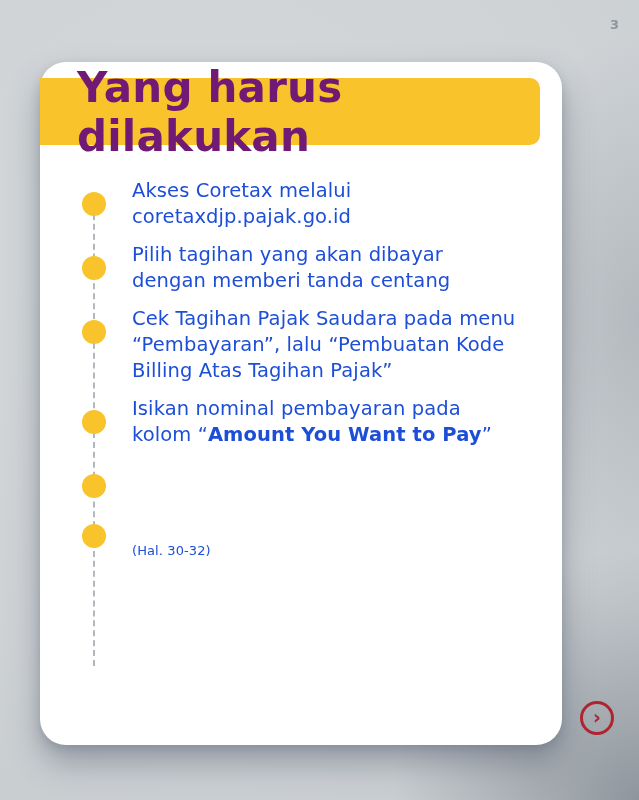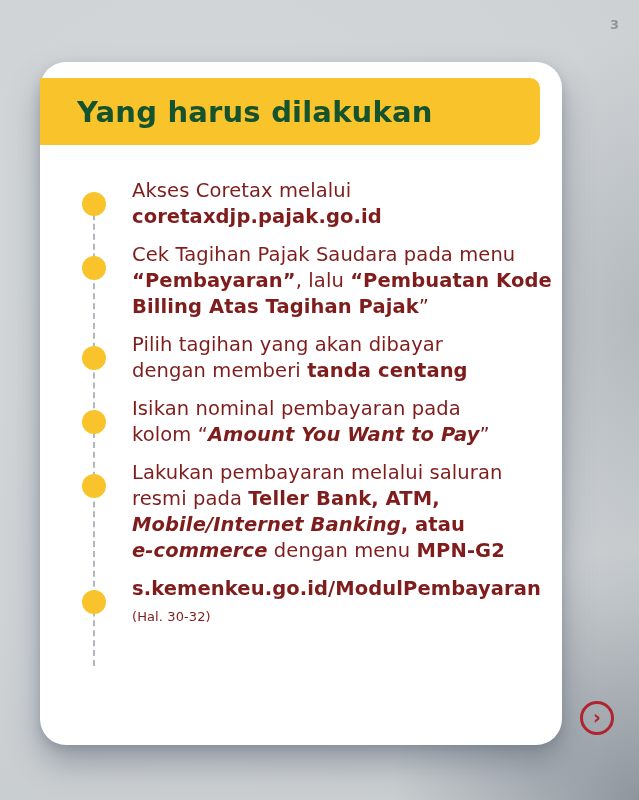--- a/index.html
+++ b/index.html
@@ -22,47 +22,47 @@
     position:absolute;left:40px;top:62px;width:522px;height:683px;
     background:#ffffff;border-radius:26px;
     box-shadow:0 18px 32px rgba(84,94,110,0.45), 0 4px 10px rgba(84,94,110,0.25);
   }
   .header-bar{
     margin-top:16px;width:500px;height:67px;
     background:#f9c32b;border-radius:0 10px 10px 0;
     display:flex;align-items:center;padding-left:37px;box-sizing:border-box;
   }
   .title{
-    font-size:29px;font-weight:800;color:#14532d;letter-spacing:0.2px;
+    font-size:42px;font-weight:800;color:#701a75;letter-spacing:0.2px;
   }
   .steps{
     position:relative;margin-top:33px;padding-right:6px;
   }
   .dash-line{
     position:absolute;left:53px;width:0;
     border-left:2px dashed #b2b8be;z-index:0;
   }
   .step{
     display:flex;align-items:flex-start;margin-bottom:12px;position:relative;z-index:1;
   }
   .bullet-col{
     width:92px;flex:0 0 92px;box-sizing:border-box;padding-left:42px;
   }
   .bullet{
     display:block;width:24px;height:24px;border-radius:50%;
     background:#f9c32b;
   }
   .step-text{
     white-space:pre-line;
-    font-size:19.5px;line-height:26px;color:#7f1d1d;font-weight:500;
+    font-size:19.5px;line-height:26px;color:#1d4ed8;font-weight:500;
     letter-spacing:0.1px;max-width:420px;
   }
   .seg-n{font-weight:500;}
-  .seg-b{font-weight:700;}
-  .seg-bi{font-weight:800;font-style:italic;}
+  .seg-b{font-weight:400;}
+  .seg-bi{font-weight:800;}
   .seg-f{font-size:13px;font-weight:500;line-height:20px;}
   .next-btn{
     position:absolute;left:580px;top:701px;width:34px;height:34px;
     border:3.5px solid #b0242f;border-radius:50%;box-sizing:border-box;
     display:flex;align-items:center;justify-content:center;
     color:#b0242f;font-size:19px;font-weight:800;cursor:pointer;
     background:transparent;line-height:1;
   }
   .next-btn .chev{transform:translateY(-1px);}
 </style>
@@ -84,53 +84,49 @@
         <div class="bullet-col">
           <span class="bullet" style="margin-top: 14px;"></span>
         </div>
         <div class="step-text"><span class="seg-n">Akses Coretax melalui
 </span><span class="seg-b">coretaxdjp.pajak.go.id</span></div>
       </div>
       <div class="step">
         <div class="bullet-col">
           <span class="bullet" style="margin-top: 14px;"></span>
         </div>
-        <div class="step-text"><span class="seg-n">Cek Tagihan Pajak Saudara pada menu
-</span><span class="seg-b">“Pembayaran”</span><span class="seg-n">, lalu </span><span class="seg-b">“Pembuatan Kode
-Billing Atas Tagihan Pajak</span><span class="seg-n">”</span></div>
+        <div class="step-text"><span class="seg-n">Pilih tagihan yang akan dibayar
+dengan memberi </span><span class="seg-b">tanda centang</span></div>
       </div>
       <div class="step">
         <div class="bullet-col">
           <span class="bullet" style="margin-top: 14px;"></span>
         </div>
-        <div class="step-text"><span class="seg-n">Pilih tagihan yang akan dibayar
-dengan memberi </span><span class="seg-b">tanda centang</span></div>
+        <div class="step-text"><span class="seg-n">Cek Tagihan Pajak Saudara pada menu
+</span><span class="seg-b">“Pembayaran”</span><span class="seg-n">, lalu </span><span class="seg-b">“Pembuatan Kode
+Billing Atas Tagihan Pajak</span><span class="seg-n">”</span></div>
       </div>
       <div class="step">
         <div class="bullet-col">
           <span class="bullet" style="margin-top: 14px;"></span>
         </div>
         <div class="step-text"><span class="seg-n">Isikan nominal pembayaran pada
 kolom “</span><span class="seg-bi">Amount You Want to Pay</span><span class="seg-n">”
 </span></div>
       </div>
       <div class="step">
         <div class="bullet-col">
           <span class="bullet" style="margin-top: 14px;"></span>
         </div>
-        <div class="step-text"><span class="seg-n">Lakukan pembayaran melalui saluran
-resmi pada </span><span class="seg-b">Teller Bank, ATM,
-</span><span class="seg-bi">Mobile/Internet Banking</span><span class="seg-b">, atau
-</span><span class="seg-bi">e-commerce</span><span class="seg-n"> dengan menu </span><span class="seg-b">MPN-G2</span></div>
       </div>
       <div class="step">
         <div class="bullet-col">
           <span class="bullet" style="margin-top: 14px;"></span>
         </div>
-        <div class="step-text"><span class="seg-b">s.kemenkeu.go.id/ModulPembayaran</span><span class="seg-f">
+        <div class="step-text"><span class="seg-f">
 (Hal. 30-32)</span></div>
       </div>
     </div>
 </div>
 
 <div class="next-btn">
   <span class="chev">›</span>
 </div>
 
 </body></html>

